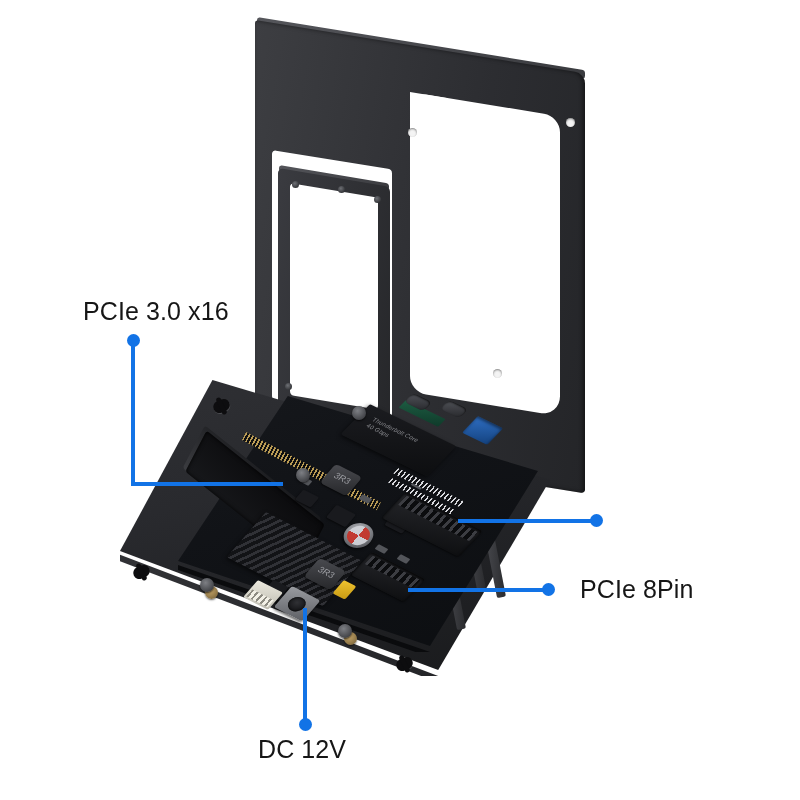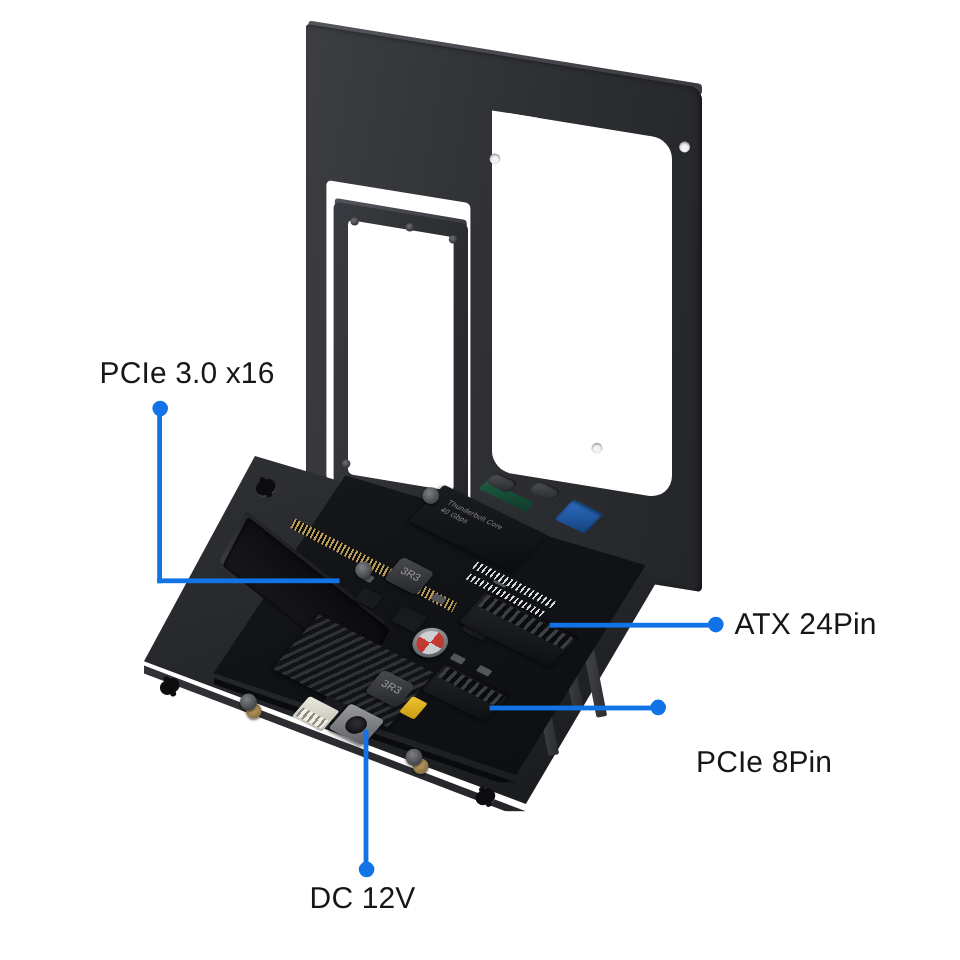--- a/index.html
+++ b/index.html
@@ -400,25 +400,24 @@
     <div class="mount-screw" style="left:338px;top:624px;"></div>
     <div class="mount-screw" style="left:296px;top:468px;"></div>
     <div class="mount-screw" style="left:352px;top:406px;"></div>
   </div>
 
   <div class="callout-label" style="left:55px;top:299px;margin-left:28px;">PCIe 3.0 x16</div>
   <div class="lead-dot" style="left:127px;top:334px;"></div>
   <div class="lead-line lead-v" style="left:131px;top:340px;height:146px;"></div>
   <div class="lead-line lead-h" style="left:131px;top:482px;width:152px;"></div>
 
-  <div class="callout-label" style="left:612px;top:508px;">ATX 24Pin</div>
   <div class="lead-line lead-h" style="left:458px;top:519px;width:140px;"></div>
   <div class="lead-dot" style="left:590px;top:514px;"></div>
 
-  <div class="callout-label" style="left:580px;top:577px;margin-top:46px;">PCIe 8Pin</div>
+  <div class="callout-label" style="left:580px;top:577px;">PCIe 8Pin</div>
   <div class="lead-line lead-h" style="left:408px;top:588px;width:142px;"></div>
   <div class="lead-dot" style="left:542px;top:583px;"></div>
 
   <div class="callout-label" style="left:258px;top:737px;">DC 12V</div>
   <div class="lead-line lead-v" style="left:303px;top:608px;height:118px;"></div>
   <div class="lead-dot" style="left:299px;top:718px;"></div>
 
 </div>
 
 </body></html>

